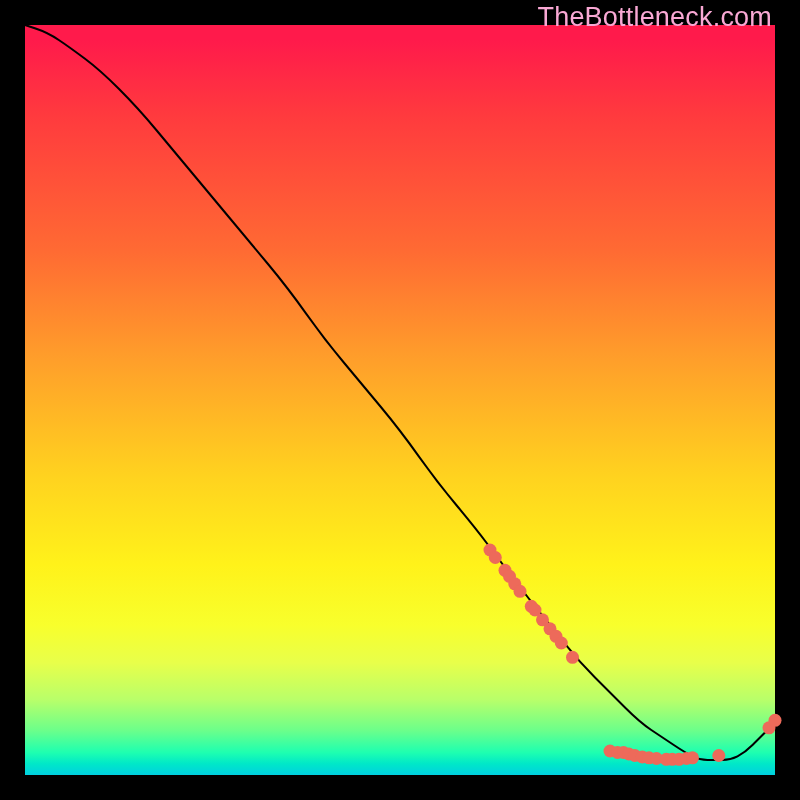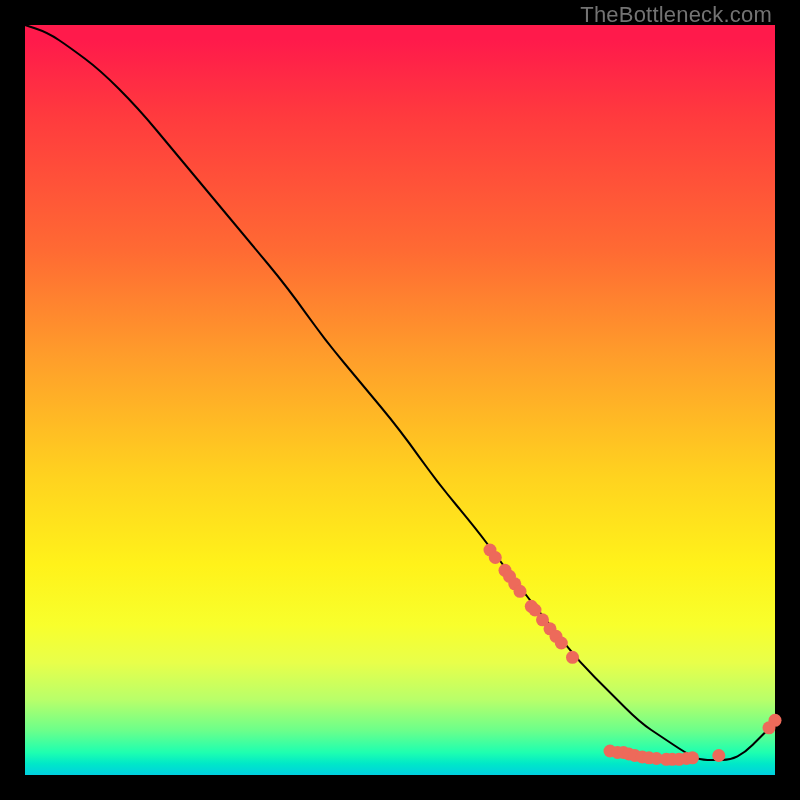--- a/index.html
+++ b/index.html
@@ -40,22 +40,22 @@
       #1effb0 97%,
       #00e8c8 98.5%,
       #00d0e0 100%
     );
     box-sizing: border-box;
   }
   .watermark {
     position: absolute;
     top: 2px;
     right: 28px;
-    color: #737373;
-    font-size: 22px;
+    color: #f9a8d4;
+    font-size: 27px;
     letter-spacing: 0.2px;
     user-select: none;
   }
   svg.curve {
     position: absolute;
     left: 25px;
     top: 25px;
     width: 750px;
     height: 750px;
     overflow: visible;

